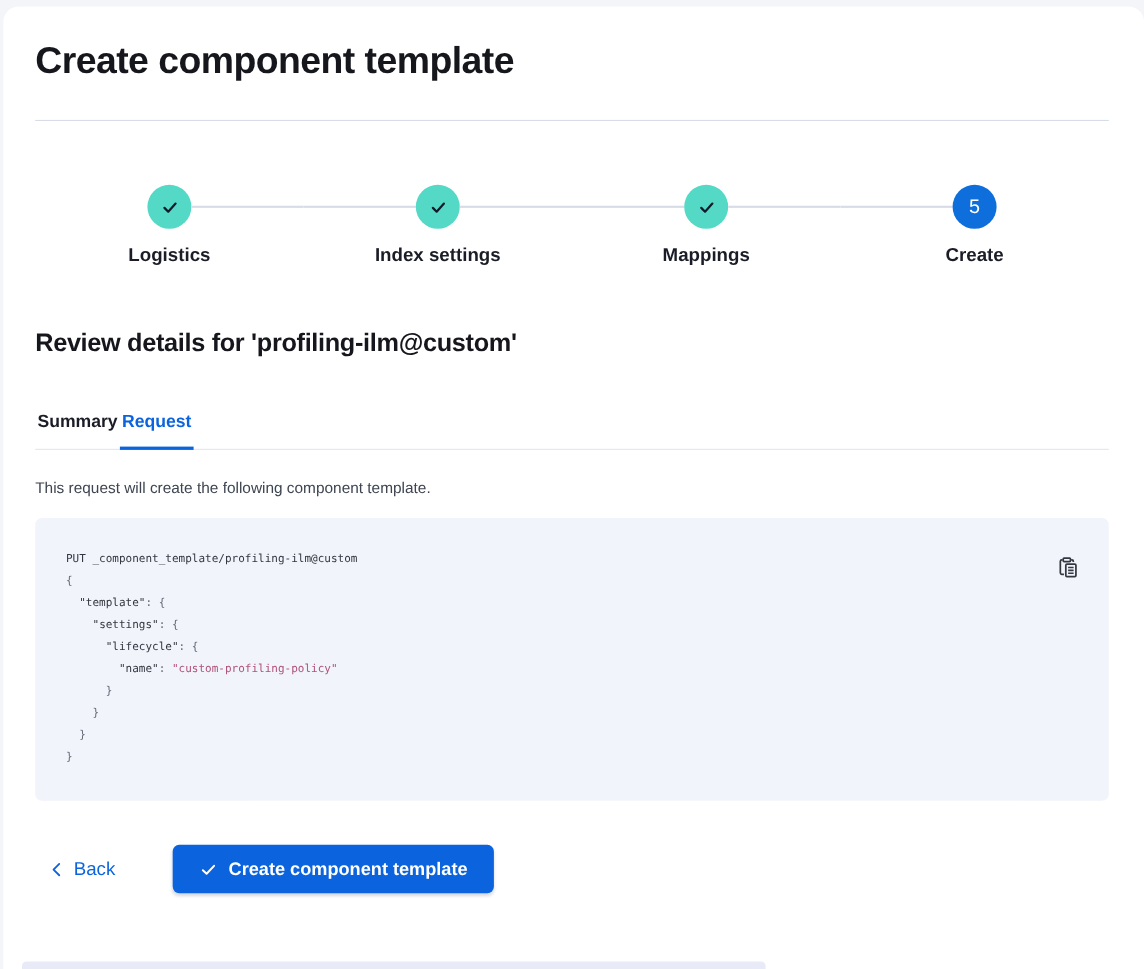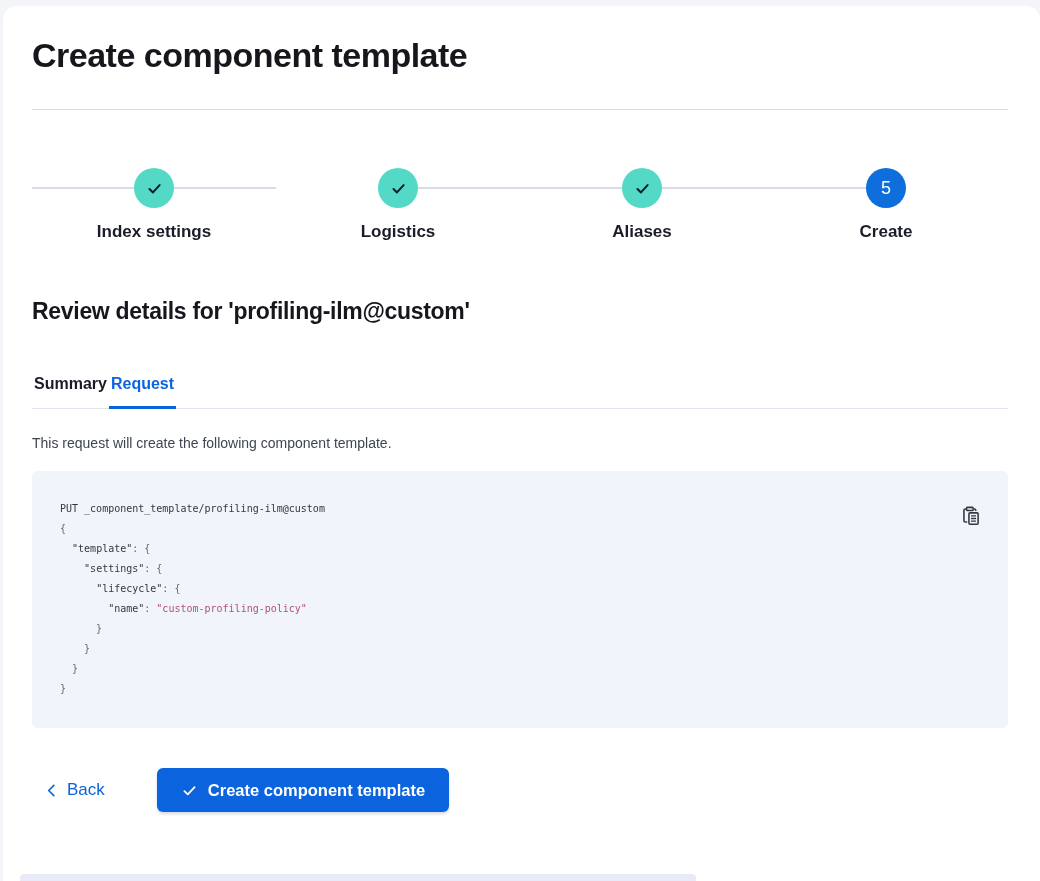--- a/index.html
+++ b/index.html
@@ -151,53 +151,53 @@
 <body>
 
 <div class="panel">
 
   <h1 class="page-title">Create component template</h1>
   <div class="divider"></div>
 
   <div class="stepper">
       <div class="step">
         <div class="step-row">
-          <span class="step-line"></span>
-          <span class="step-circle complete">
-            <svg width="19" height="19" viewBox="0 0 16 16" fill="none">
-              <path d="M3.8 8.4 L6.7 11.3 L12.3 5.1" stroke="#0E1B2A" stroke-width="1.7" stroke-linecap="round" stroke-linejoin="round"></path>
-            </svg>
-          </span>
-          <span class="step-line"></span>
-        </div>
-        <div class="step-label">Index settings</div>
-      </div>
-      <div class="step">
-        <div class="step-row">
           <span class="step-line hidden"></span>
           <span class="step-circle complete">
             <svg width="19" height="19" viewBox="0 0 16 16" fill="none">
               <path d="M3.8 8.4 L6.7 11.3 L12.3 5.1" stroke="#0E1B2A" stroke-width="1.7" stroke-linecap="round" stroke-linejoin="round"></path>
             </svg>
           </span>
           <span class="step-line"></span>
         </div>
         <div class="step-label">Logistics</div>
       </div>
       <div class="step">
         <div class="step-row">
           <span class="step-line"></span>
           <span class="step-circle complete">
             <svg width="19" height="19" viewBox="0 0 16 16" fill="none">
               <path d="M3.8 8.4 L6.7 11.3 L12.3 5.1" stroke="#0E1B2A" stroke-width="1.7" stroke-linecap="round" stroke-linejoin="round"></path>
             </svg>
           </span>
           <span class="step-line"></span>
         </div>
-        <div class="step-label">Aliases</div>
+        <div class="step-label">Index settings</div>
+      </div>
+      <div class="step">
+        <div class="step-row">
+          <span class="step-line"></span>
+          <span class="step-circle complete">
+            <svg width="19" height="19" viewBox="0 0 16 16" fill="none">
+              <path d="M3.8 8.4 L6.7 11.3 L12.3 5.1" stroke="#0E1B2A" stroke-width="1.7" stroke-linecap="round" stroke-linejoin="round"></path>
+            </svg>
+          </span>
+          <span class="step-line"></span>
+        </div>
+        <div class="step-label">Mappings</div>
       </div>
       <div class="step">
         <div class="step-row">
           <span class="step-line"></span>
           <span class="step-circle current">5</span>
           <span class="step-line hidden"></span>
         </div>
         <div class="step-label">Create</div>
       </div>
     </div>

